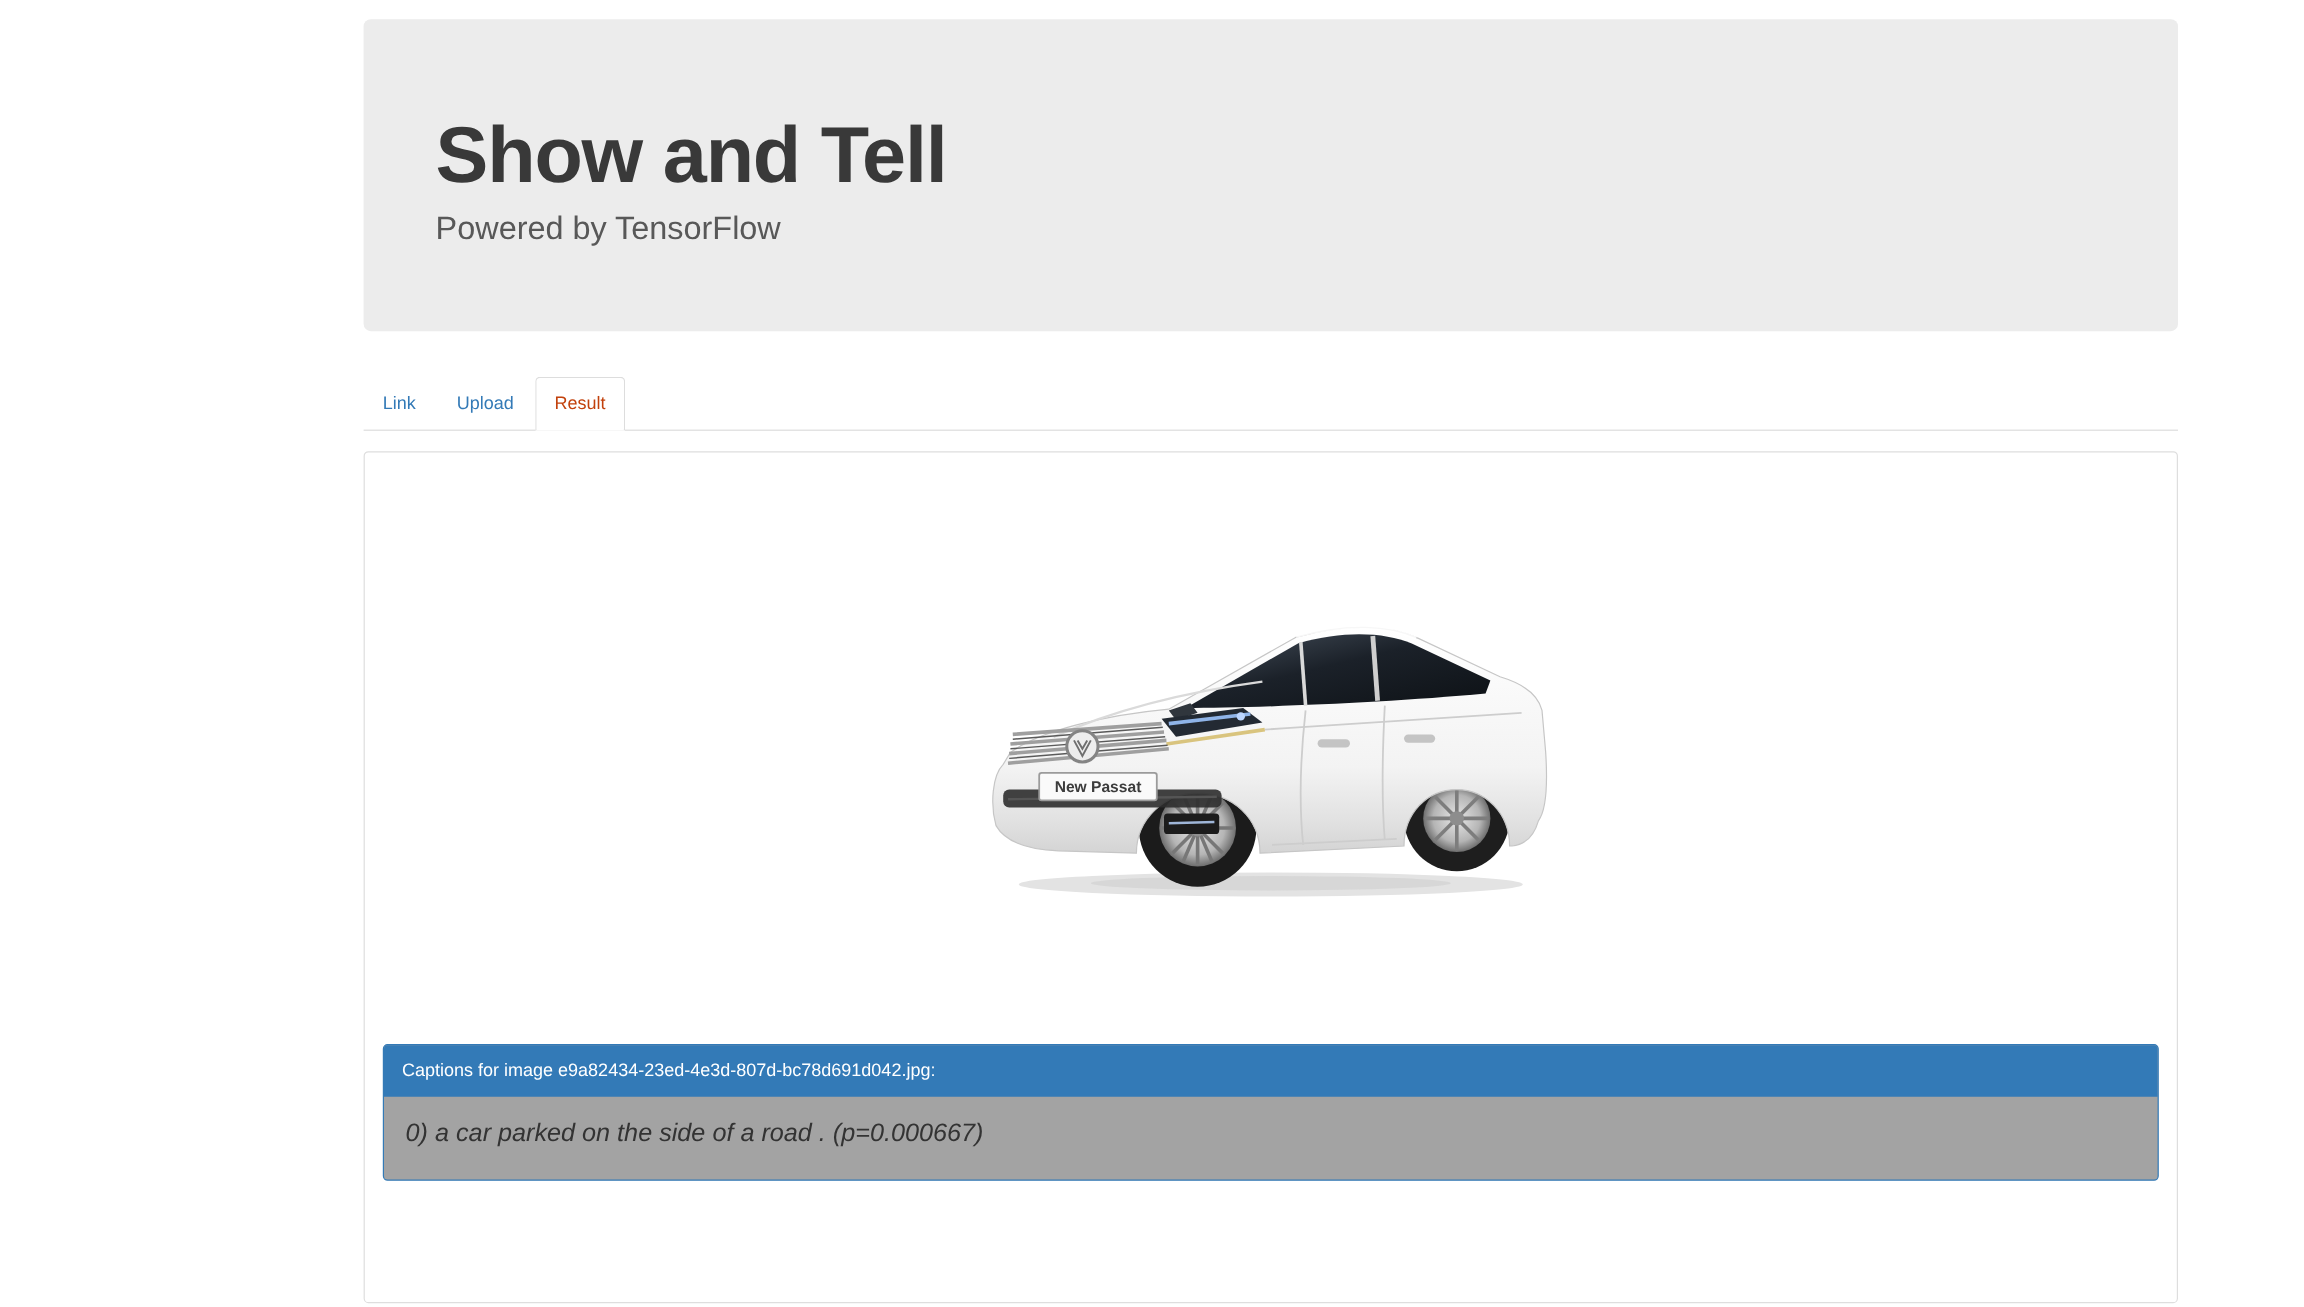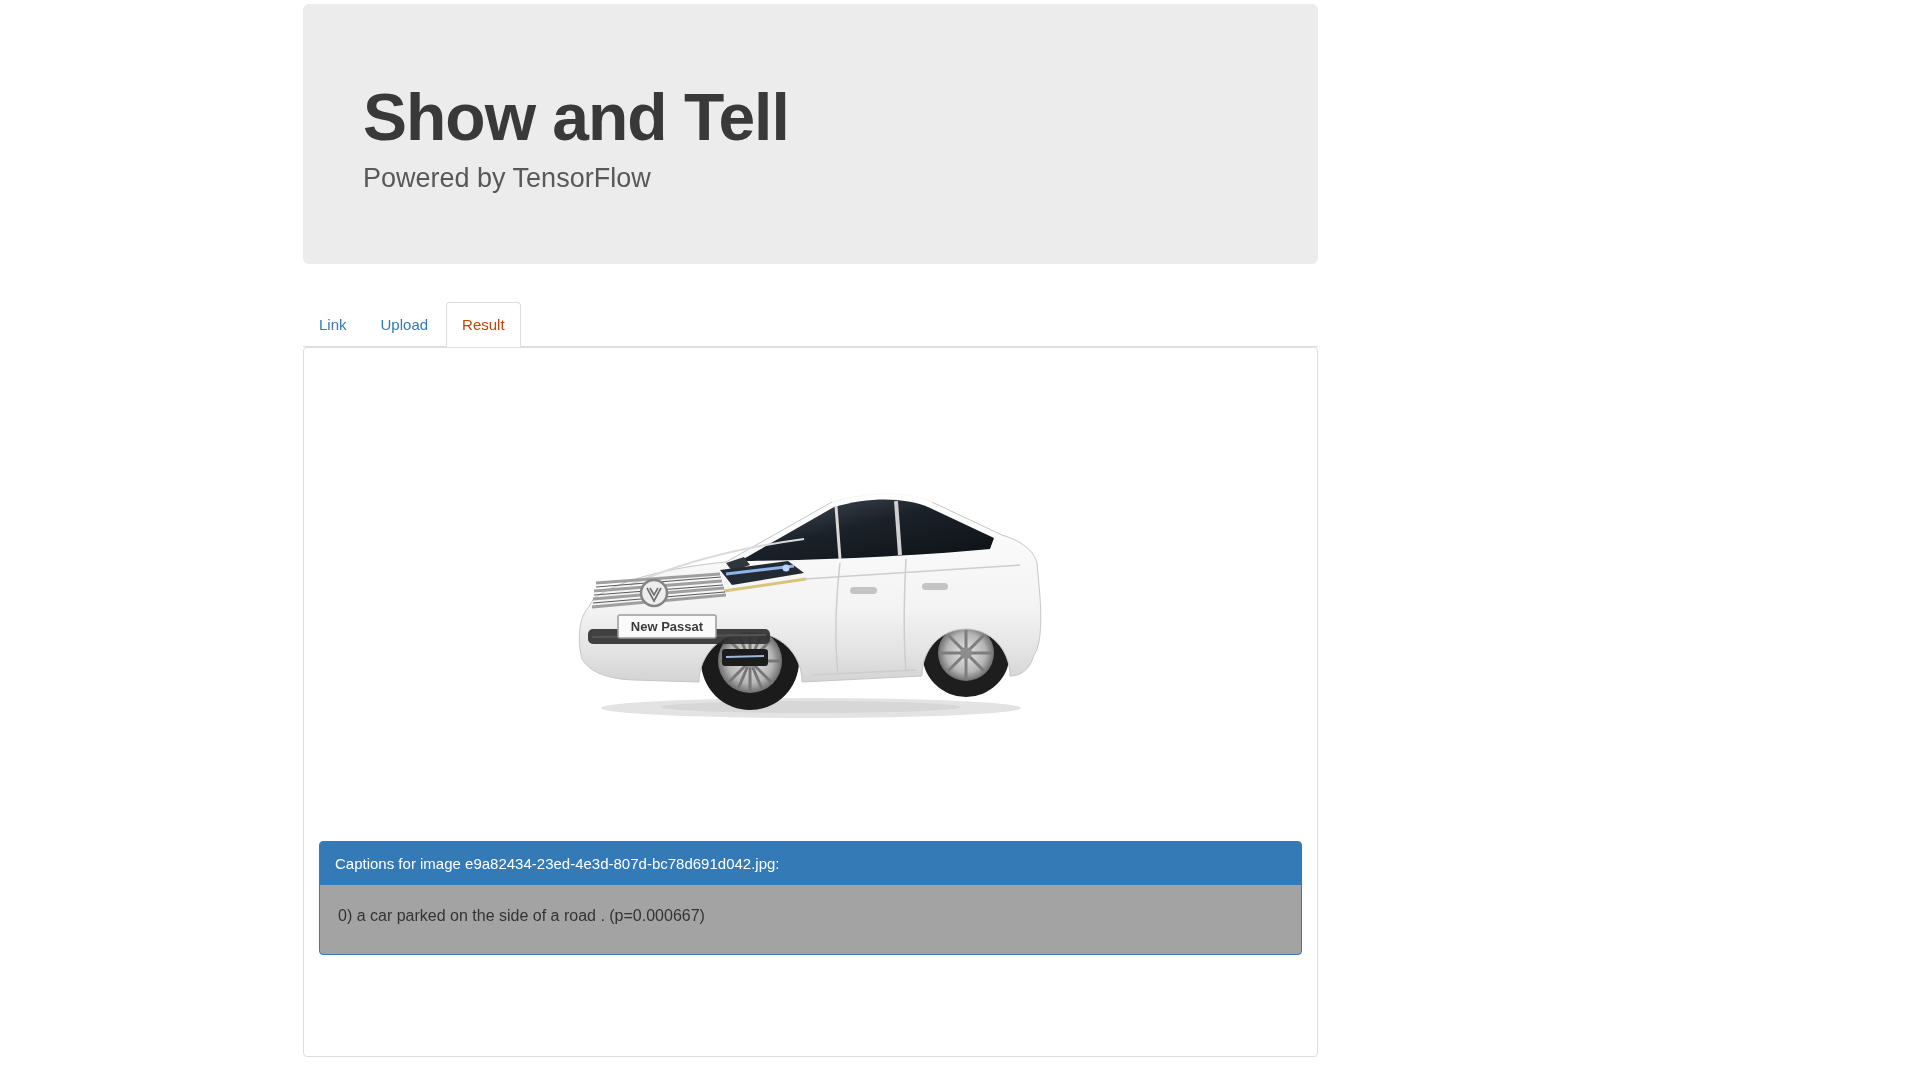--- a/index.html
+++ b/index.html
@@ -2,21 +2,21 @@
 <html style="--accent: #337ab7; --jumbotron-bg: #ececec; --tab-border: #dddddd;"><head>
 <meta charset="utf-8">
 <style>
   html,body { margin:0; padding:0; }
   body {
     width:1920px; height:1089px; position:relative; overflow:hidden;
     background:#ffffff;
     font-family:"Liberation Sans","DejaVu Sans",sans-serif;
     -webkit-font-smoothing:antialiased;
   }
-  .container { position:absolute; left:303px; top:4px; width:1015px; }
+  .container { position:absolute; left:303px; top:16px; width:1512px; }
 
   
   .jumbotron {
     box-sizing:border-box; height:260px; background:var(--jumbotron-bg,#ececec);
     border-radius:6px; padding:80px 60px 0 60px;
   }
   .jumbotron h1 {
     margin:0; font-size:66px; line-height:66px; font-weight:700;
     color:#393939; letter-spacing:-1px;
   }
@@ -39,42 +39,42 @@
     box-sizing:border-box; height:45px;
   }
   .tab.active {
     background:#fff; color:#c2410c;
     border-color:var(--tab-border,#ddd);
     border-bottom:1px solid #fff; margin-bottom:-1px; cursor:default;
   }
 
   
   .panel {
-    box-sizing:border-box; height:710px;
+    margin-top:17px; box-sizing:border-box; height:710px;
     background:#fff; border:1px solid #dedede; border-radius:4px;
     padding:15px;
   }
   .image-area {
     height:478px; display:flex; align-items:center; justify-content:center;
   }
   .car-svg { width:474px; height:250px; display:block; }
 
   
   .caption-panel {
     border:1px solid var(--accent,#337ab7); border-radius:4px; background:#a3a3a3;
   }
   .caption-heading {
     box-sizing:border-box; height:43px;
     background:var(--accent,#337ab7); color:#ffffff;
     font-size:15px; line-height:19px; padding:12px 15px;
     border-radius:3px 3px 0 0;
   }
   .caption-list { list-style:none; margin:0; padding:20px 15px 28px 18px; }
   .caption-list li {
-    font-size:16px; line-height:21px; margin-bottom:13px; color:#333;
+    font-size:21px; line-height:21px; margin-bottom:13px; color:#333;font-style:italic;
   }
   .caption-list li:last-child { margin-bottom:0; }
 </style>
 </head>
 <body>
 
 <div class="container">
 
   <div class="jumbotron">
     <h1>Show and Tell</h1>

